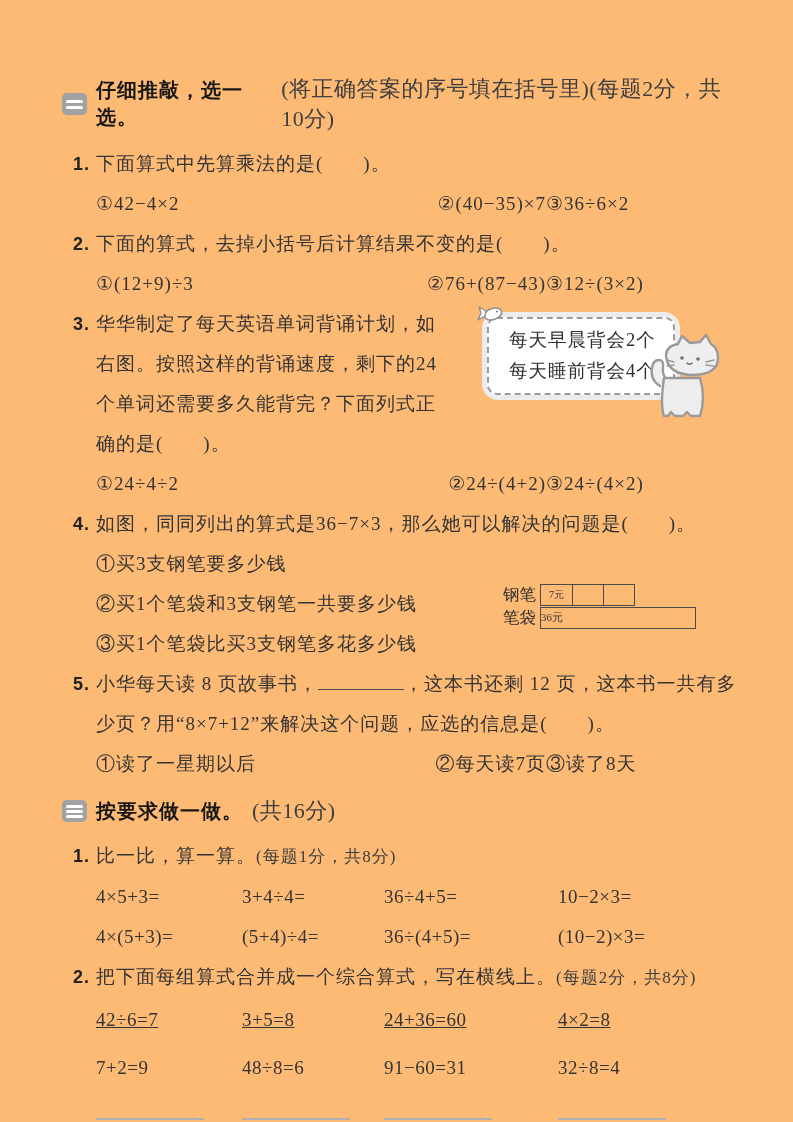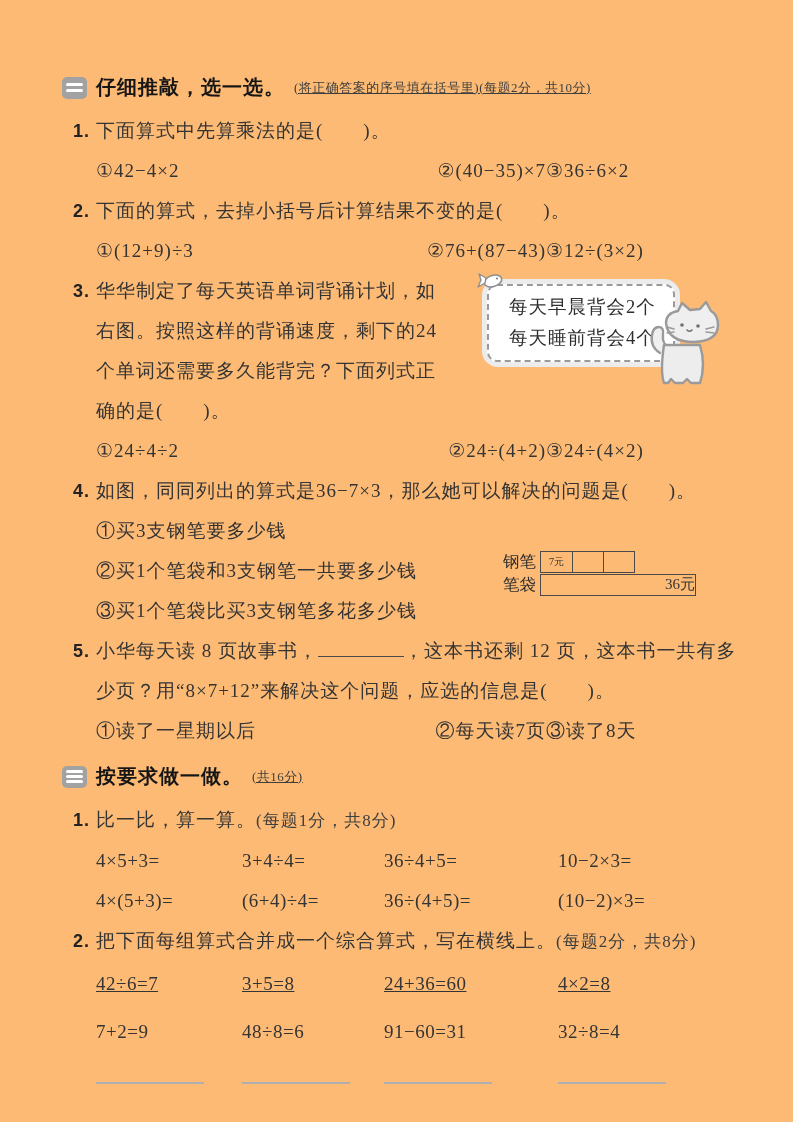--- a/index.html
+++ b/index.html
@@ -18,21 +18,21 @@
   .sec-icon {
     width:25px; height:22px; background:#a2a2a2; border-radius:5px;
     display:flex; flex-direction:column; justify-content:center; gap:3px;
     padding:0 4px; flex:0 0 auto;
   }
   .sec-icon .bar { height:3px; background:#ffffff; border-radius:2px; }
   .sec-title {
     font-family:"Liberation Sans","DejaVu Sans",sans-serif;
     font-weight:bold; font-size:20px; color:#161616; letter-spacing:1px;
   }
-  .sec-note { font-size:13px; color:#3e3e3e; letter-spacing:0.5px;text-decoration:underline; }
+  .sec-note { font-size:22px; color:#3e3e3e; letter-spacing:0.5px; }
   
   .q { position:relative; padding-left:34px; font-size:19px; line-height:40px; letter-spacing:1px; }
   .qnum {
     position:absolute; left:11px; top:0;
     font-family:"Liberation Sans","DejaVu Sans",sans-serif;
     font-weight:bold; color:#222222; font-size:18px;
   }
   .opts { display:flex; }
   .opts .o1 { width:245px; }
   .opts .o2 { width:205px;text-align:right; }
@@ -50,21 +50,21 @@
   }
   .fish { position:absolute; left:-6px; top:-8px; }
   .cat { position:absolute; left:576px; top:30px; }
   
   .tape { position:absolute; left:436px; top:80px; font-size:16.5px; line-height:22px; letter-spacing:0; }
   .tape-row { display:flex; align-items:center; margin-bottom:1px; }
   .tape-label { width:38px; text-align:right; margin-right:4px; color:#2e2e2e; }
   .pen-bar { display:flex; border:1.4px solid #4a4a4a; height:22px; }
   .pen-cell { width:31px; height:100%; text-align:center; font-size:10px; line-height:19px; }
   .pen-cell + .pen-cell { border-left:1.4px solid #4a4a4a; }
-  .case-bar { width:156px; border:1.4px solid #4a4a4a; height:22px; text-align:right; font-size:15px; line-height:19px; }
+  .case-bar { width:156px; border:1.4px solid #4a4a4a; height:22px; text-align:left; font-size:11px; line-height:19px; }
   
   .blank { display:inline-block; width:86px; height:14px; border-bottom:1.6px solid #4a4a4a; }
   
   .eq-grid { display:grid; grid-template-columns:146px 142px 174px auto; margin-left:34px; font-size:19px; line-height:40px; letter-spacing:0.5px; }
   .ans-grid { display:grid; grid-template-columns:146px 142px 174px auto; margin-left:34px; margin-top:22px; }
   .ans-line { width:108px; border-top:2px solid #aeaeb2; height:2px; margin-top:8px; }
   .p-label { position:relative; padding-left:34px; font-size:19px; line-height:40px; letter-spacing:1px; }
   .p-note { font-size:17px; color:#3e3e3e; }
   .sp { height:4px; }
 </style>
@@ -193,21 +193,21 @@
     <span>比一比，算一算。</span><span class="p-note">(每题1分，共8分)</span>
   </div>
   <div class="eq-grid">
     <span>4×5+3=</span>
     <span>3+4÷4=</span>
     <span>36÷4+5=</span>
     <span>10−2×3=</span>
   </div>
   <div class="eq-grid">
     <span>4×(5+3)=</span>
-    <span>(6+4)÷4=</span>
+    <span>(5+4)÷4=</span>
     <span>36÷(4+5)=</span>
     <span>(10−2)×3=</span>
   </div>
 
   <div class="p-label">
     <span class="qnum">2.</span>
     <span>把下面每组算式合并成一个综合算式，写在横线上。</span><span class="p-note">(每题2分，共8分)</span>
   </div>
   <div class="eq-grid" style="margin-top:2px;text-decoration:underline;">
     <span>42÷6=7</span>

